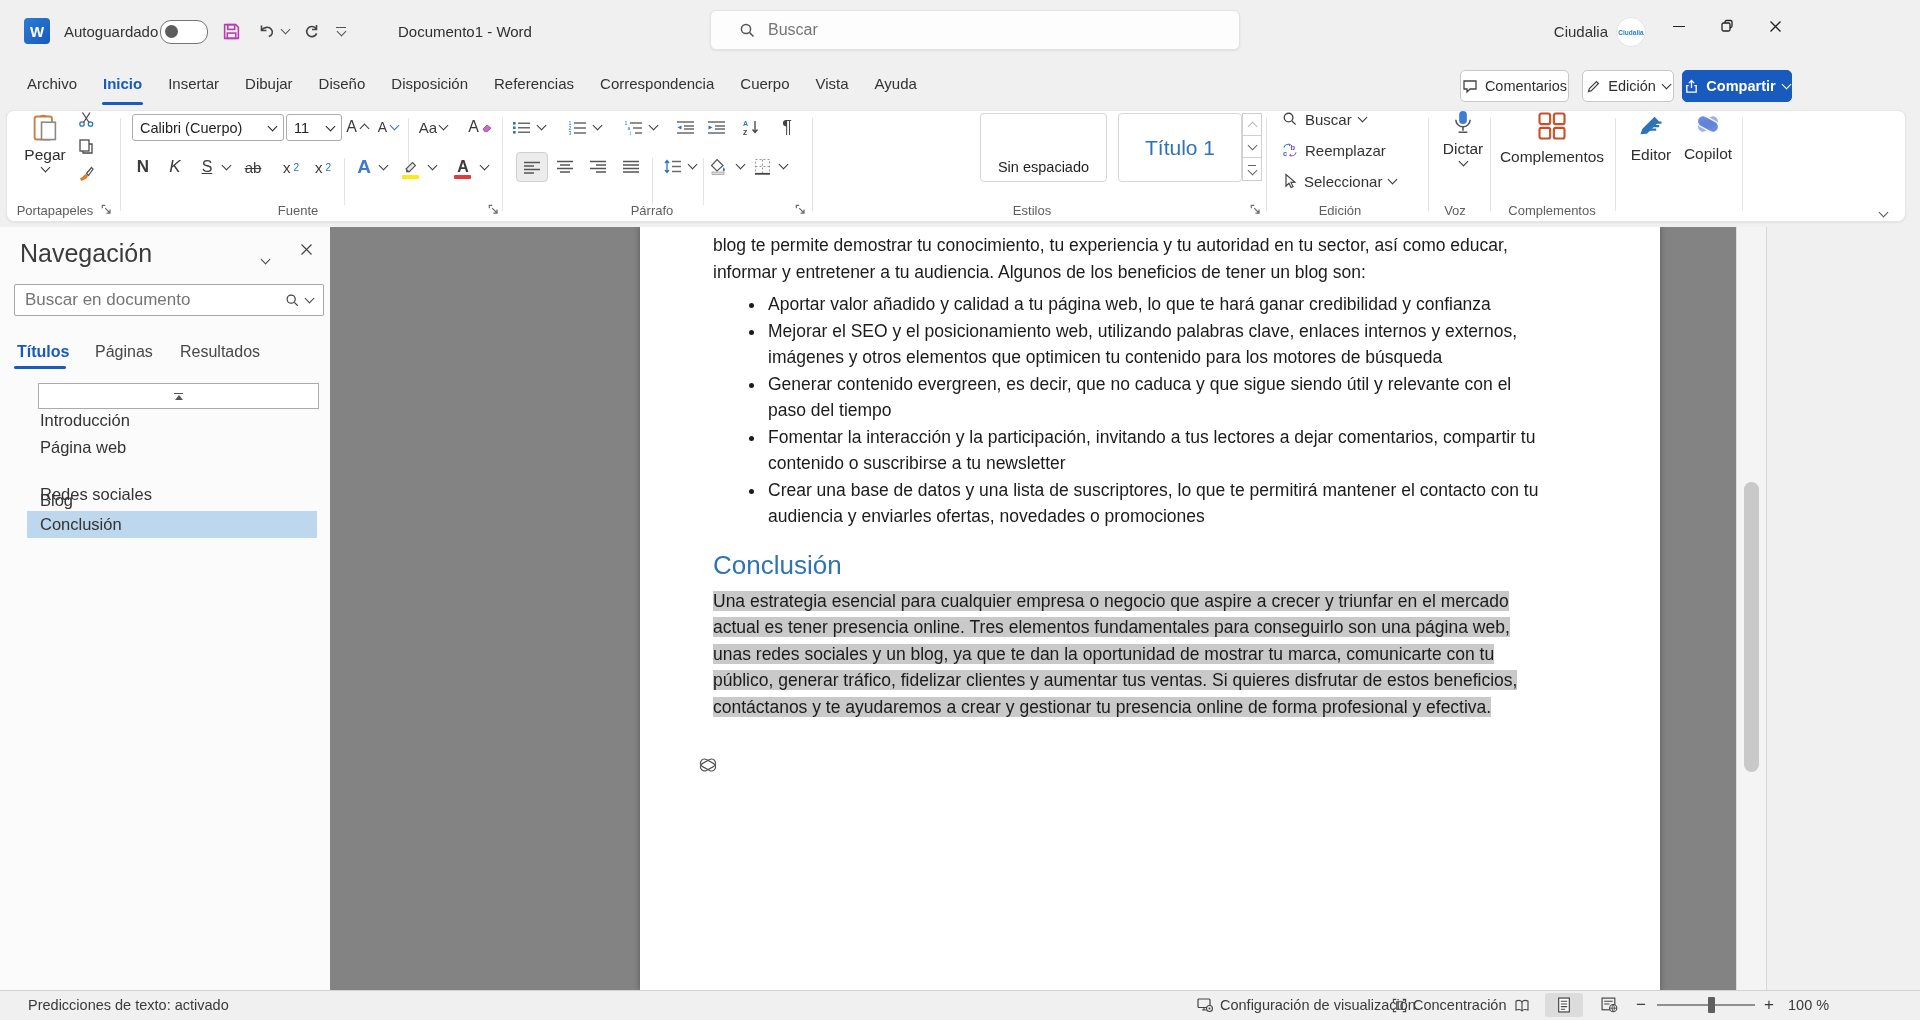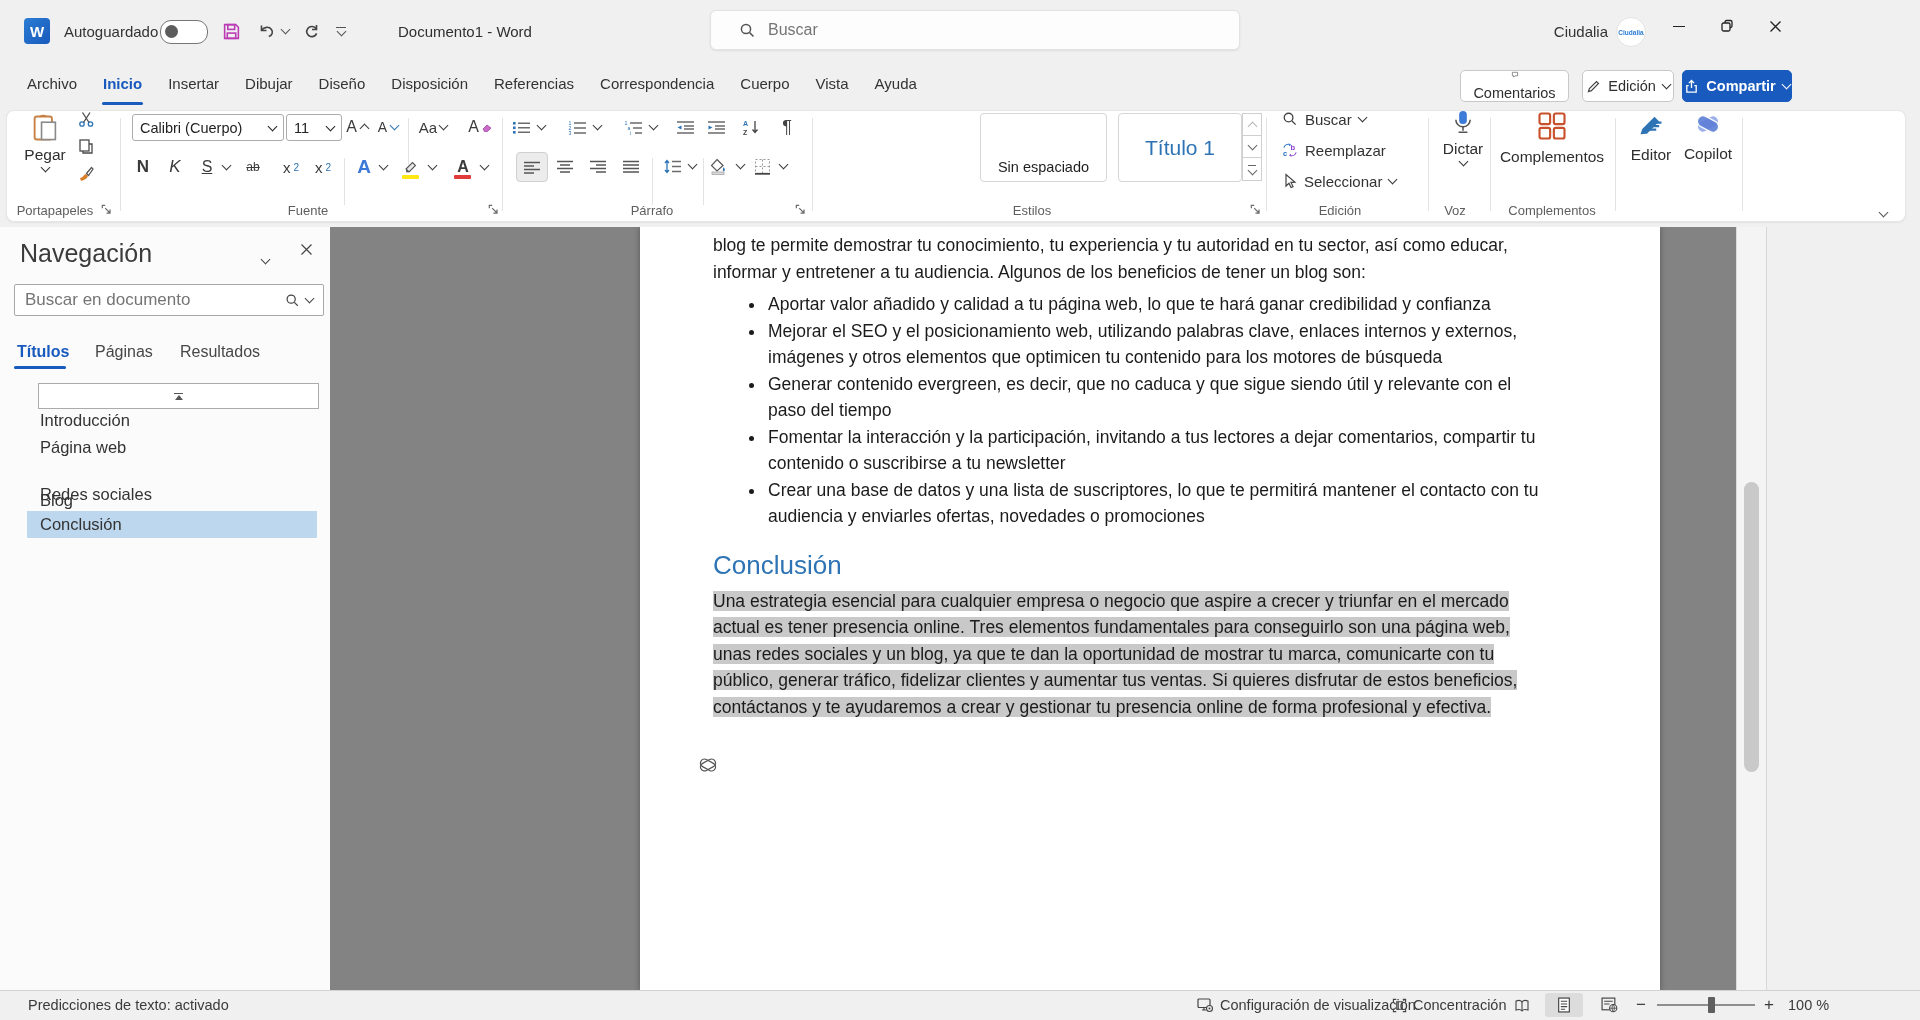--- a/index.html
+++ b/index.html
@@ -159,21 +159,21 @@
     <span class="rtab">Insertar</span>
     <span class="rtab">Dibujar</span>
     <span class="rtab">Diseño</span>
     <span class="rtab">Disposición</span>
     <span class="rtab">Referencias</span>
     <span class="rtab">Correspondencia</span>
     <span class="rtab">Cuerpo</span>
     <span class="rtab">Vista</span>
     <span class="rtab">Ayuda</span>
   </div>
-  <div class="actbtn" style="left:1460px;width:107px;flex-direction:column;">
+  <div class="actbtn" style="left:1460px;width:107px;">
     <svg width="16" height="16" viewBox="0 0 16 16">
         <path d="M2 3 H14 V11 H8 L5 14 V11 H2 Z" fill="none" stroke="#444" stroke-width="1.3"></path>
       </svg>
     <span>Comentarios</span>
   </div>
   <div class="actbtn" style="left:1582px;width:90px;">
     <svg width="15" height="15" viewBox="0 0 15 15">
         <path d="M2.5 12.5 L3.4 9.6 L10.5 2.5 L12.5 4.5 L5.4 11.6 Z" fill="none" stroke="#444" stroke-width="1.2"></path>
       </svg>
     <span>Edición</span>
@@ -240,21 +240,21 @@
         <path d="M1 7 L5 3 L9 6 L5.5 9.5 L2.5 9.5 Z" fill="#c969c9" stroke="#a04aa0" stroke-width="0.8"></path>
       </svg>
   </div>
 
   <div class="rbtn glyph-b" style="left:131px;top:47px;width:24px;height:24px;">N</div>
   <div class="rbtn" style="left:163px;top:47px;width:24px;height:24px;font-style:italic;font-size:17px;">K</div>
   <div class="rbtn" style="left:195px;top:47px;width:24px;height:24px;font-size:16px;text-decoration:underline;">S</div>
   <div class="rbtn" style="left:219px;top:47px;width:14px;height:24px;">
       <span class="chev"></span>
     </div>
-  <div class="rbtn" style="left:240px;top:47px;width:26px;height:24px;font-size:12px;text-decoration:line-through;">ab</div>
+  <div class="rbtn" style="left:240px;top:47px;width:26px;height:24px;font-size:15px;text-decoration:line-through;">ab</div>
   <div class="rbtn" style="left:278px;top:47px;width:26px;height:24px;font-size:15px;">x<sub style="font-size:10px;color:#2e74b5;">2</sub></div>
   <div class="rbtn" style="left:310px;top:47px;width:26px;height:24px;font-size:15px;">x<sup style="font-size:10px;color:#2e74b5;">2</sup></div>
   <div class="vdiv" style="left:344px;top:50px;bottom:22px;"></div>
   <div class="rbtn" style="left:351px;top:47px;width:26px;height:24px;font-size:19px;font-weight:bold;color:#3c78d8;">A</div>
   <div class="rbtn" style="left:377px;top:47px;width:13px;height:24px;">
       <span class="chev"></span>
     </div>
   <div class="rbtn" style="left:398px;top:45px;width:26px;height:28px;">
     <svg width="16" height="15" viewBox="0 0 16 15">
         <path d="M3 9 L9.5 2.5 L12.5 5.5 L6 12 Z" fill="#e8e8e8" stroke="#555" stroke-width="1.1"></path>
@@ -459,21 +459,21 @@
         <rect x="3" y="7.5" width="18" height="9" rx="4.5" transform="rotate(28 12 12)" fill="#5c7fd6" opacity="0.9" stroke="#fff" stroke-width="1"></rect>
       </svg>
     <span class="rtext" style="margin-top:3px;">Copilot</span>
   </div>
   <div class="vdiv" style="left:1742px;"></div>
 
   <span class="grouplabel" style="left:55px;">Portapapeles</span>
   <svg class="launcher" style="left:101px;" width="11" height="11" viewBox="0 0 10 10">
       <path d="M1.2 3.8 V1.2 H3.8 M3.8 3.8 L8 8 M8.2 5 V8.2 H5" fill="none" stroke="#6b6b6b" stroke-width="1.1"></path>
     </svg>
-  <span class="grouplabel" style="left:308px;">Fuente</span>
+  <span class="grouplabel" style="left:298px;">Fuente</span>
   <svg class="launcher" style="left:488px;" width="11" height="11" viewBox="0 0 10 10">
       <path d="M1.2 3.8 V1.2 H3.8 M3.8 3.8 L8 8 M8.2 5 V8.2 H5" fill="none" stroke="#6b6b6b" stroke-width="1.1"></path>
     </svg>
   <span class="grouplabel" style="left:652px;">Párrafo</span>
   <svg class="launcher" style="left:795px;" width="11" height="11" viewBox="0 0 10 10">
       <path d="M1.2 3.8 V1.2 H3.8 M3.8 3.8 L8 8 M8.2 5 V8.2 H5" fill="none" stroke="#6b6b6b" stroke-width="1.1"></path>
     </svg>
   <span class="grouplabel" style="left:1032px;">Estilos</span>
   <svg class="launcher" style="left:1250px;" width="11" height="11" viewBox="0 0 10 10">
       <path d="M1.2 3.8 V1.2 H3.8 M3.8 3.8 L8 8 M8.2 5 V8.2 H5" fill="none" stroke="#6b6b6b" stroke-width="1.1"></path>

